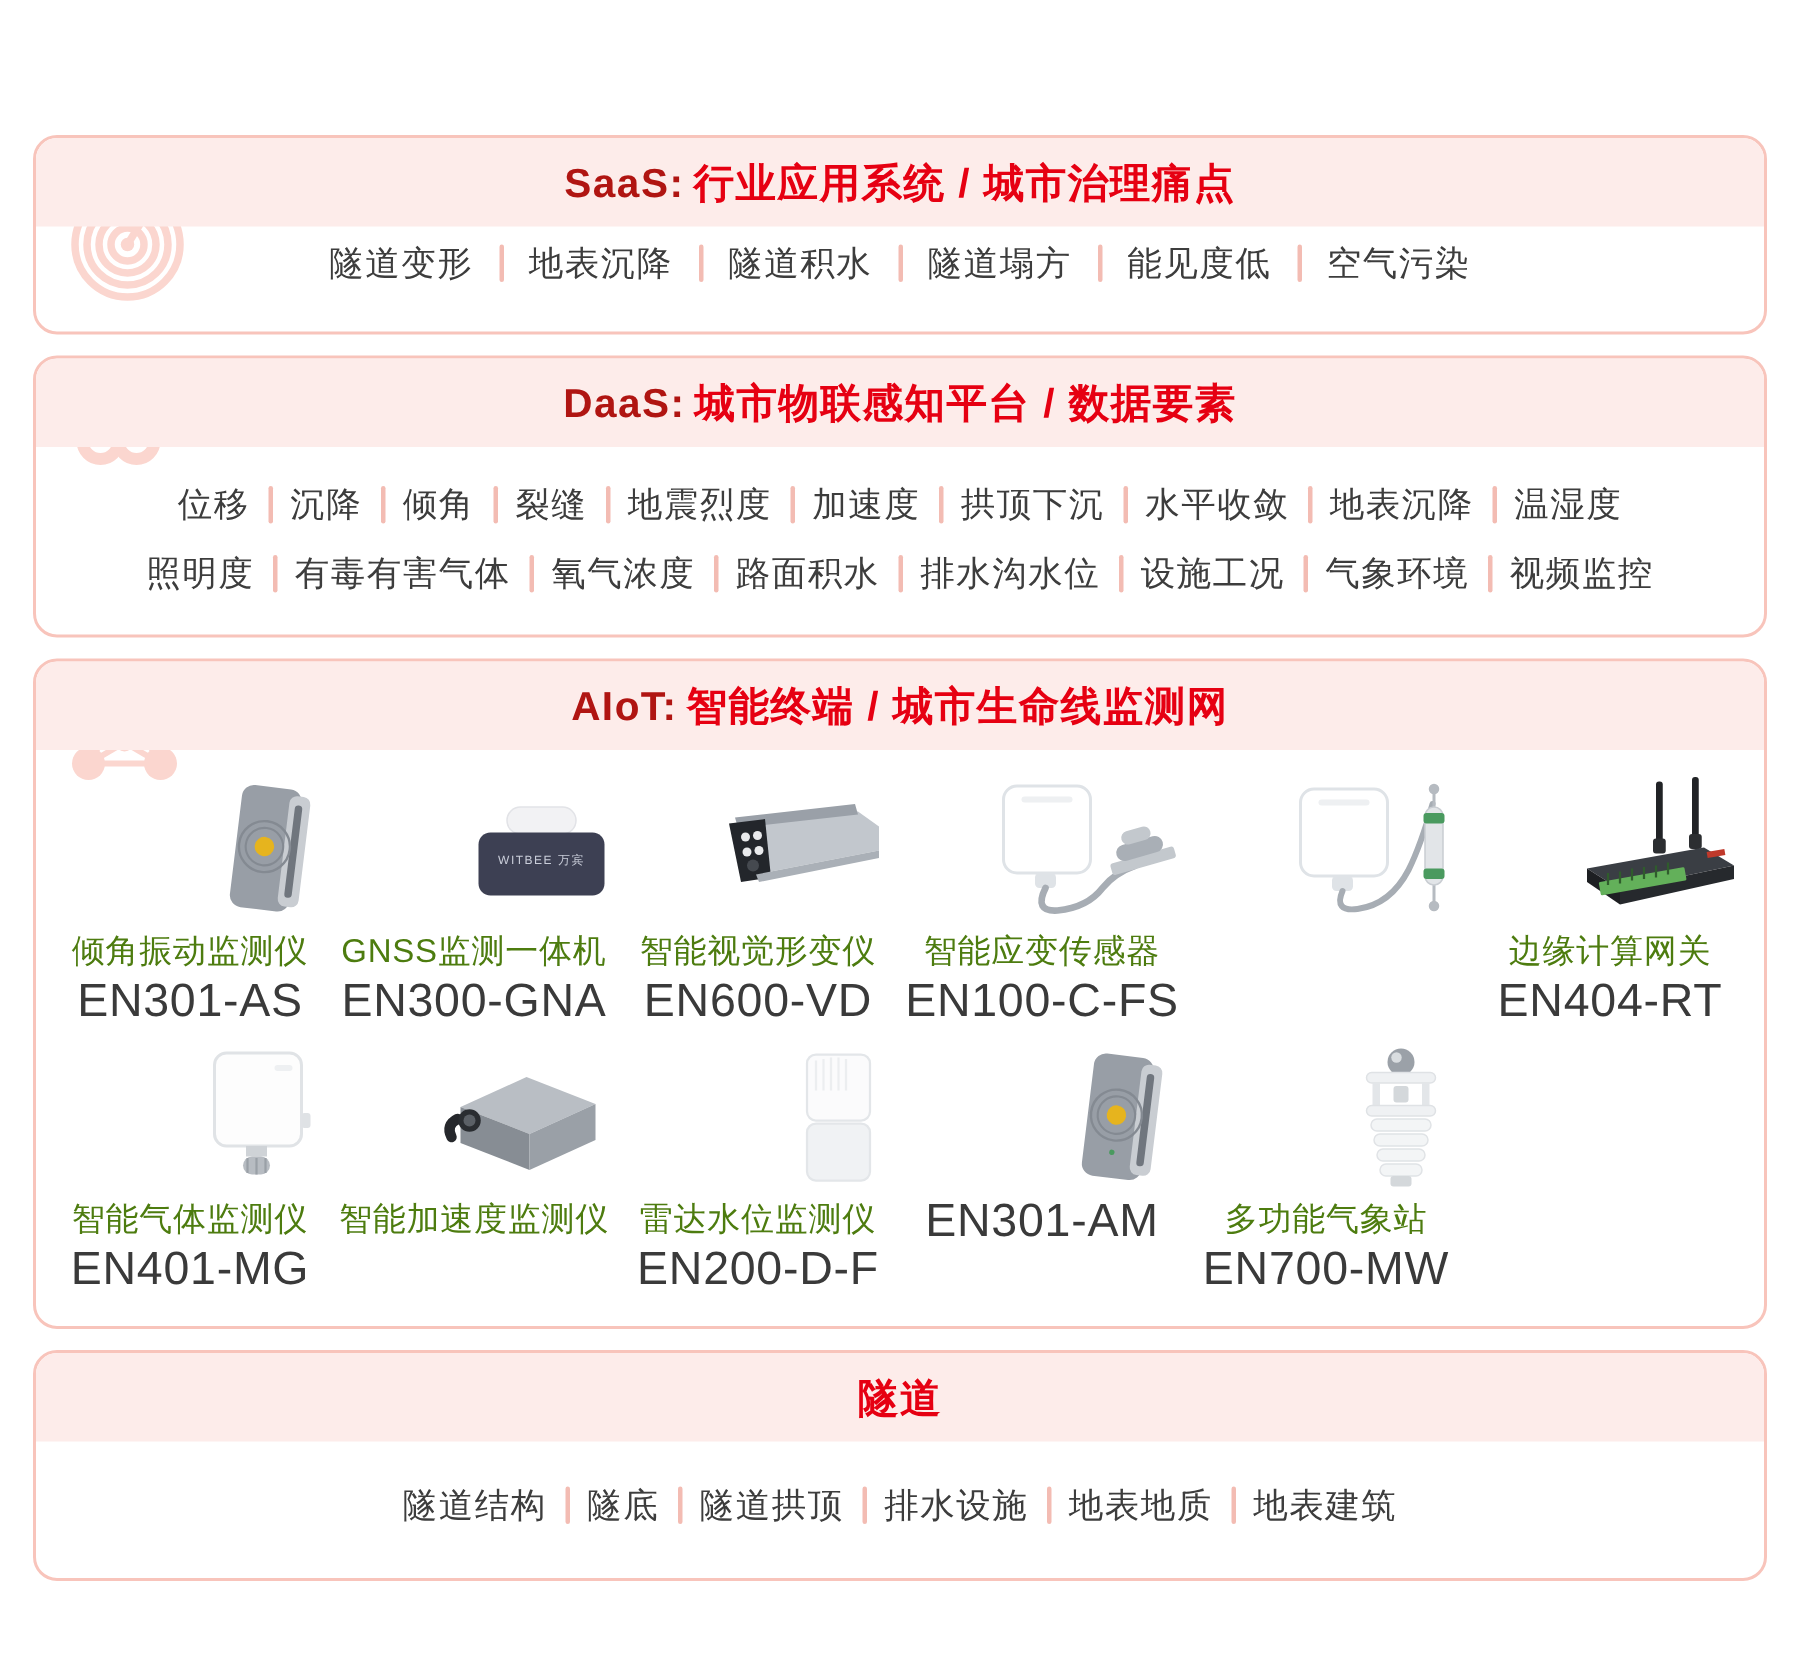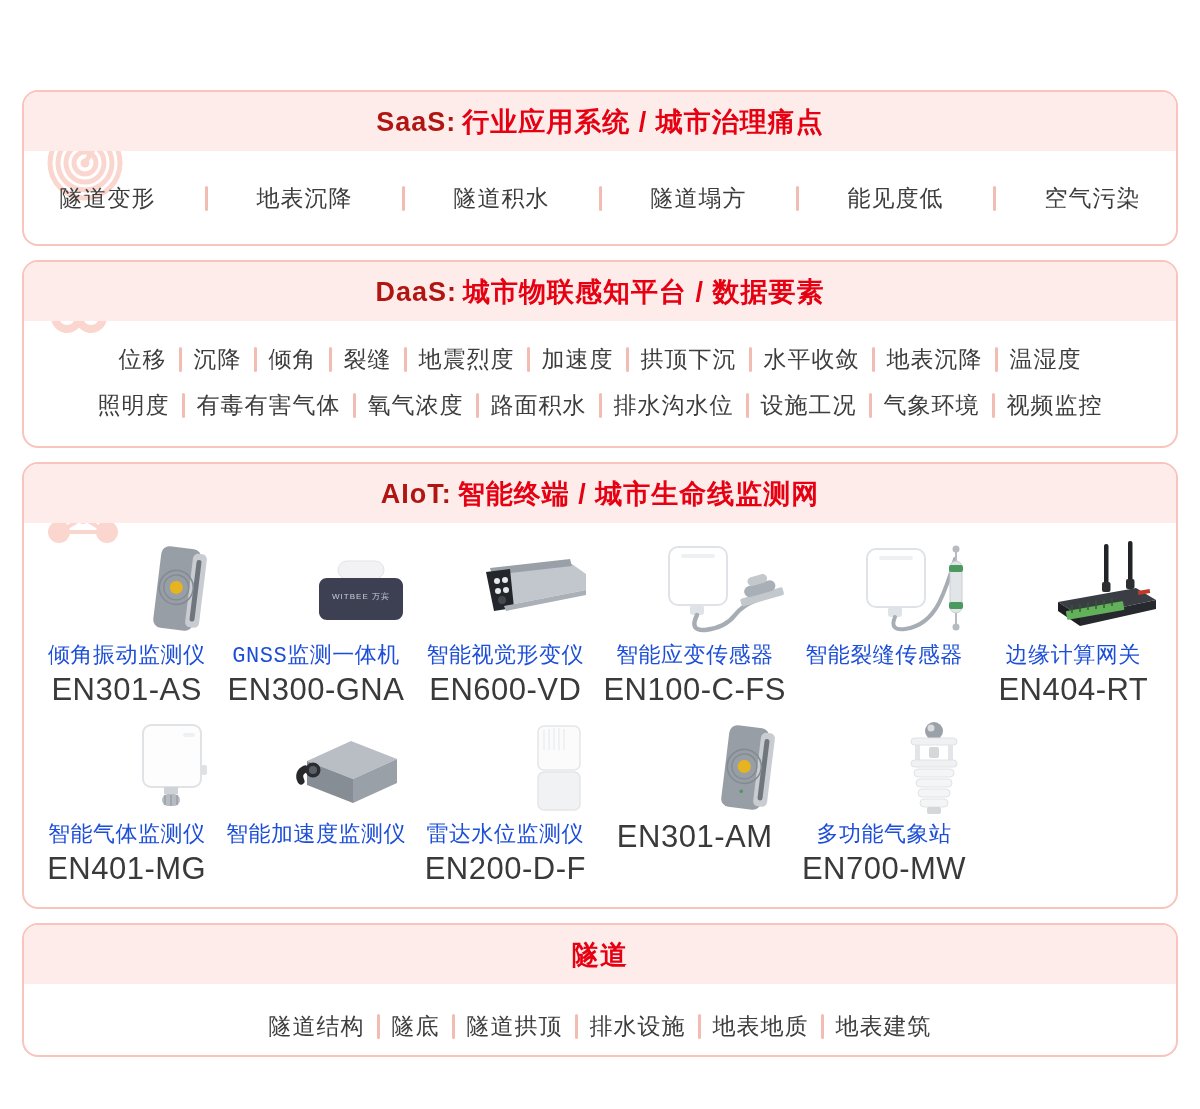--- a/index.html
+++ b/index.html
@@ -38,45 +38,45 @@
     position: relative; z-index: 1;
   }
   .item { font-size: 23px; color: #3d3d3d; letter-spacing: 1px; white-space: nowrap; }
   .divider {
     display: inline-block; width: 3px; height: 25px;
     background: #f3bcb3; border-radius: 2px;
   }
   .row-wide .divider { margin: 0 17px; }
   .row-mid  .divider { margin: 0 12px; }
 
-  .saas-body   { padding: 32px 0 30px 0; gap: 32px; }
+  .saas-body   { padding: 9px 0 30px 0; }
   .daas-row1   { padding: 23px 0 0 0; }
   .daas-row2   { padding: 15px 0 25px 0; text-align: center; }
-  .tunnel-body { padding: 27px 0 13px 0; justify-content: center; }
+  .tunnel-body { padding: 27px 0 33px 0; justify-content: center; }
 
   
   .wm { position: absolute; z-index: 0; pointer-events: none; }
   .wm-radar    { left: 16px; top: 26px; }
   .wm-infinity { left: 24px; top: 33px; }
   .wm-triangle { left: 22px; top: 14px; }
 
   
   .product-grid {
     display: grid;
     grid-template-columns: repeat(6, 1fr);
     row-gap: 12px;
     padding: 16px 8px 22px 8px;
     position: relative; z-index: 1;
   }
   .product { text-align: center; }
   .product-image {
     height: 102px;
     display: flex; align-items: center; justify-content: flex-end;
   }
-  .product-name  { font-size: 22px; color: #1d4ed8; line-height: 32px; letter-spacing: 0.5px; white-space: nowrap; font-family: Liberation Mono, monospace; }
+  .product-name  { font-size: 22px; color: #4d7c0f; line-height: 32px; letter-spacing: 0.5px; white-space: nowrap; }
   .product-model { font-size: 31px; color: #3a3a3a; line-height: 33px; letter-spacing: 0.5px; }
 </style>
 </head>
 <body>
 
 <div class="canvas">
 
   <section class="panel">
     <svg class="wm wm-radar" width="90" height="90" viewBox="0 0 90 90">
       <g fill="none" stroke="#fbd6cf" stroke-width="5">
@@ -250,21 +250,20 @@
             <rect x="31" y="66" width="14" height="10" rx="3" fill="#dfe3e7"></rect>
             <path d="M38 76 q-6 14 10 12 q22-3 34-26 q8-16 16-44" fill="none" stroke="#a7adb4" stroke-width="4" stroke-linecap="round"></path>
             <line x1="99" y1="8" x2="99" y2="86" stroke="#b6bbc1" stroke-width="2"></line>
             <circle cx="99" cy="8" r="3.5" fill="#b6bbc1"></circle>
             <circle cx="99" cy="86" r="3.5" fill="#b6bbc1"></circle>
             <rect x="93" y="20" width="12" height="52" rx="6" fill="#e2e5e8" stroke="#c9cdd2" stroke-width="1"></rect>
             <rect x="92" y="24" width="14" height="7" rx="2" fill="#4a9a5f"></rect>
             <rect x="92" y="61" width="14" height="7" rx="2" fill="#4a9a5f"></rect>
           </svg>
         </div>
-        <div class="product-name">智能裂缝传感器</div>
       </div>
 
 
       <div class="product">
         <div class="product-image">
           <svg width="126" height="100" viewBox="0 0 126 100">
             <rect x="62" y="4" width="4.5" height="44" rx="2" fill="#212326"></rect>
             <rect x="86" y="1" width="4.5" height="44" rx="2" fill="#212326"></rect>
             <rect x="60" y="42" width="8.5" height="10" rx="2" fill="#2c2e31"></rect>
             <rect x="84" y="39" width="8.5" height="10" rx="2" fill="#2c2e31"></rect>

